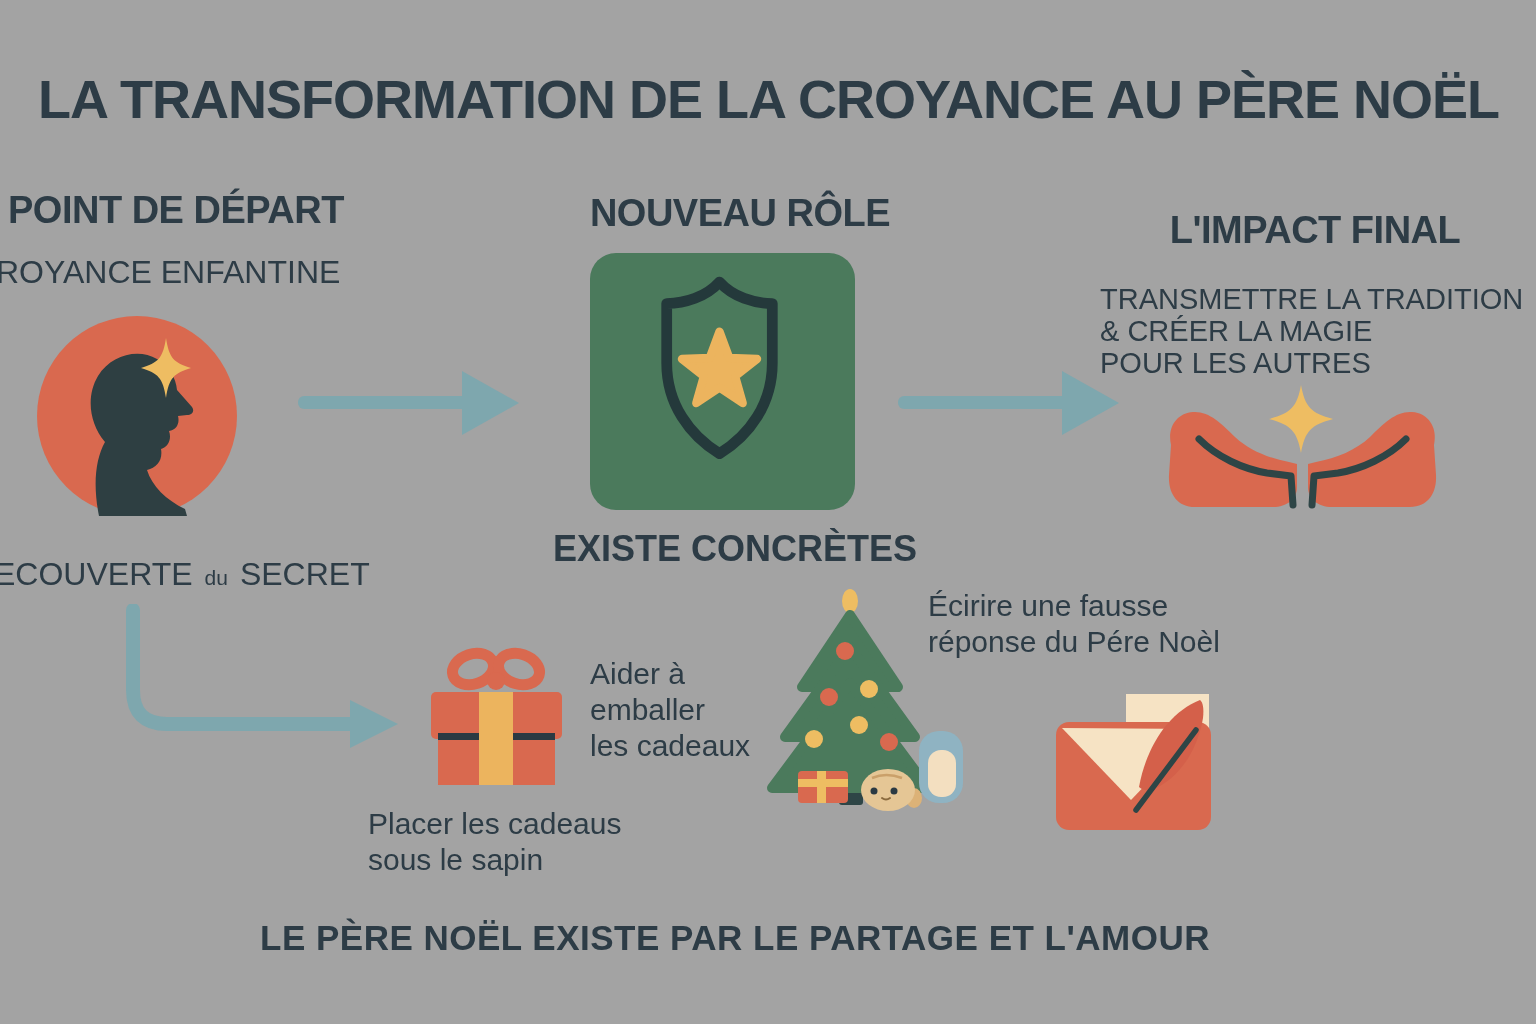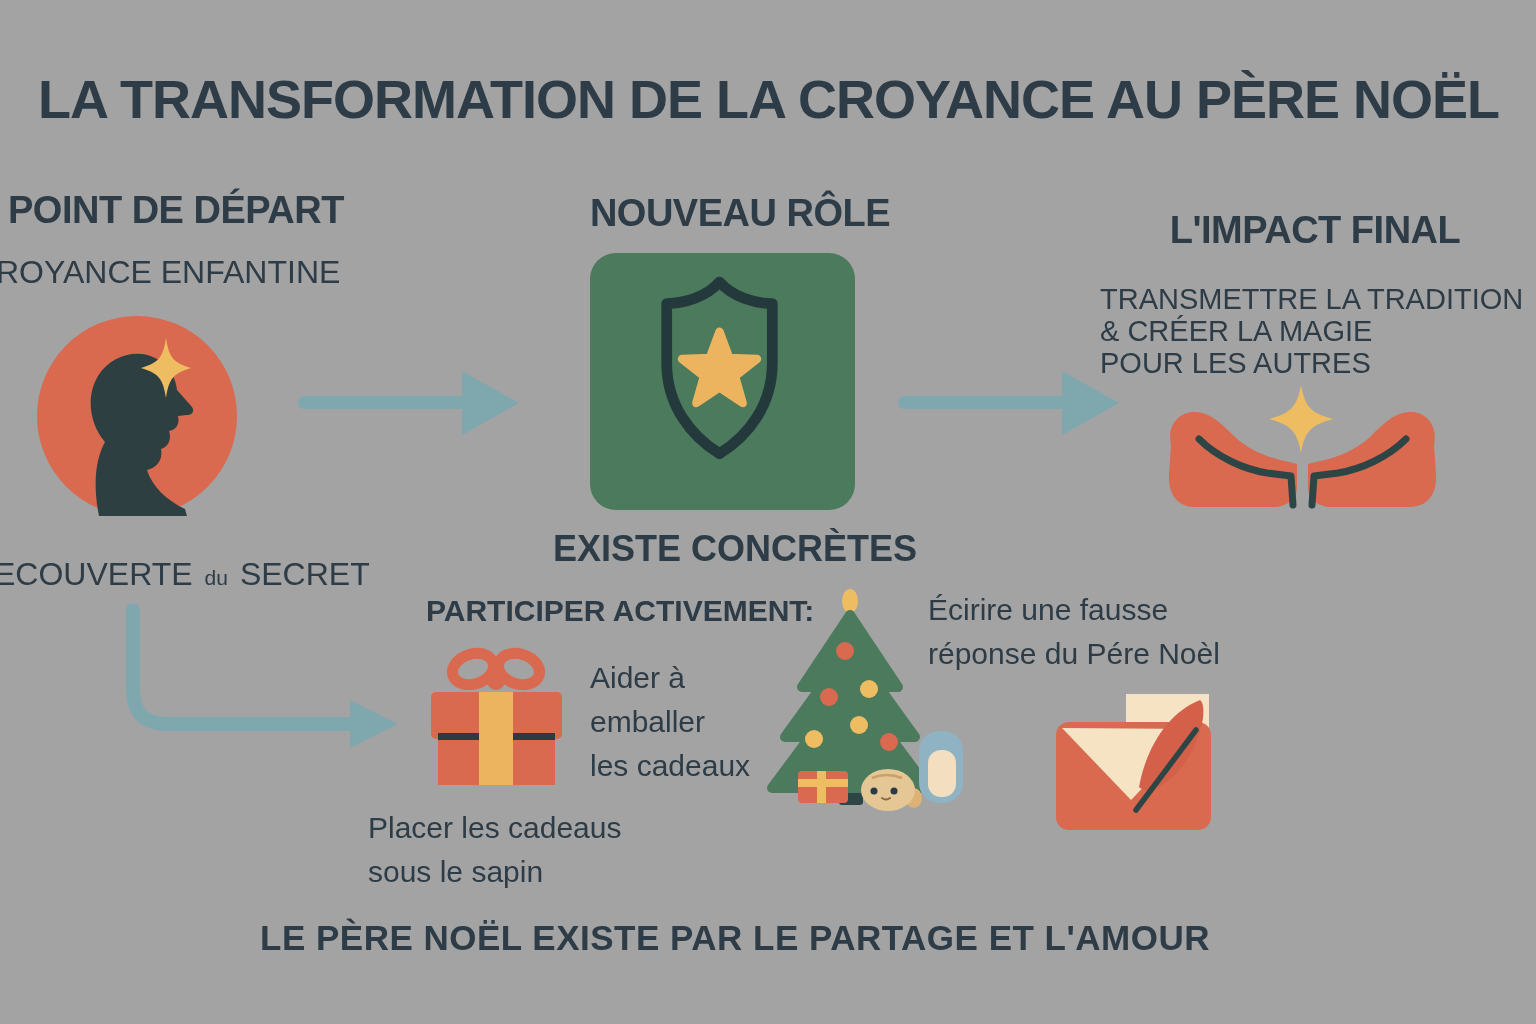--- a/index.html
+++ b/index.html
@@ -20,21 +20,21 @@
   .caps-md{font-size:32px;font-weight:500;letter-spacing:0;white-space:nowrap;}
   .belief{left:-4px;top:254px;}
   .secret{left:-6px;top:556px;}
   .secret .small-word{font-size:21px;margin:0 12px;font-weight:500;}
   .impact-desc{
     left:1100px;top:250px;width:425px;text-align:left;
     font-size:29px;font-weight:500;line-height:32px;white-space:pre-line;margin-top:33px;
   }
   .actions-header{left:553px;top:528px;font-size:36px;font-weight:700;white-space:nowrap;}
   .participate{left:426px;top:594px;font-size:30px;font-weight:600;white-space:nowrap;}
-  .body-text{font-size:30px;font-weight:500;line-height:44px;white-space:pre-line;}
+  .body-text{font-size:30px;font-weight:500;line-height:36px;white-space:pre-line;}
   .wrap-text{left:590px;top:656px;}
   .reply-top{left:928px;top:588px;}
   .place-text{left:368px;top:806px;}
   .reply-bottom{left:713px;top:806px;}
   .footer{left:260px;top:918px;font-size:35px;font-weight:700;letter-spacing:0.5px;white-space:nowrap;}
   .shield-card{
     left:590px;top:253px;width:265px;height:257px;
     background:#4b7a5c;border-radius:26px;
   }
   .shield-svg{left:637px;top:272px;}
@@ -107,21 +107,20 @@
   </svg>
 
   <div class="abs caps-md secret"><span>ECOUVERTE</span><span class="small-word">du</span><span>SECRET</span></div>
 
   <svg class="abs pos-curve" width="290" height="148" viewBox="0 0 290 148">
     <path d="M13 6 L13 86 Q13 120 47 120 L232 120" fill="none" stroke="#7ea7ae" stroke-width="14" stroke-linecap="round"></path>
     <polygon points="230,96 230,144 278,120" fill="#7ea7ae"></polygon>
   </svg>
 
   <div class="abs actions-header">EXISTE CONCRÈTES</div>
-  <div class="abs participate">PARTICIPER ACTIVEMENT:</div>
 
   <svg class="abs pos-gift" width="145" height="140" viewBox="0 0 145 140">
     <g fill="none" stroke="#d9694f" stroke-width="11">
       <ellipse cx="49" cy="24" rx="21" ry="15" transform="rotate(-18 49 24)"></ellipse>
       <ellipse cx="95" cy="24" rx="21" ry="15" transform="rotate(18 95 24)"></ellipse>
     </g>
     <rect x="14" y="92" width="117" height="48" fill="#d9694f"></rect>
     <rect x="7" y="47" width="131" height="47" rx="5" fill="#d9694f"></rect>
     <rect x="14" y="88" width="117" height="7" fill="#2b3a43"></rect>
     <rect x="55" y="47" width="34" height="93" fill="#ecb45e"></rect>

